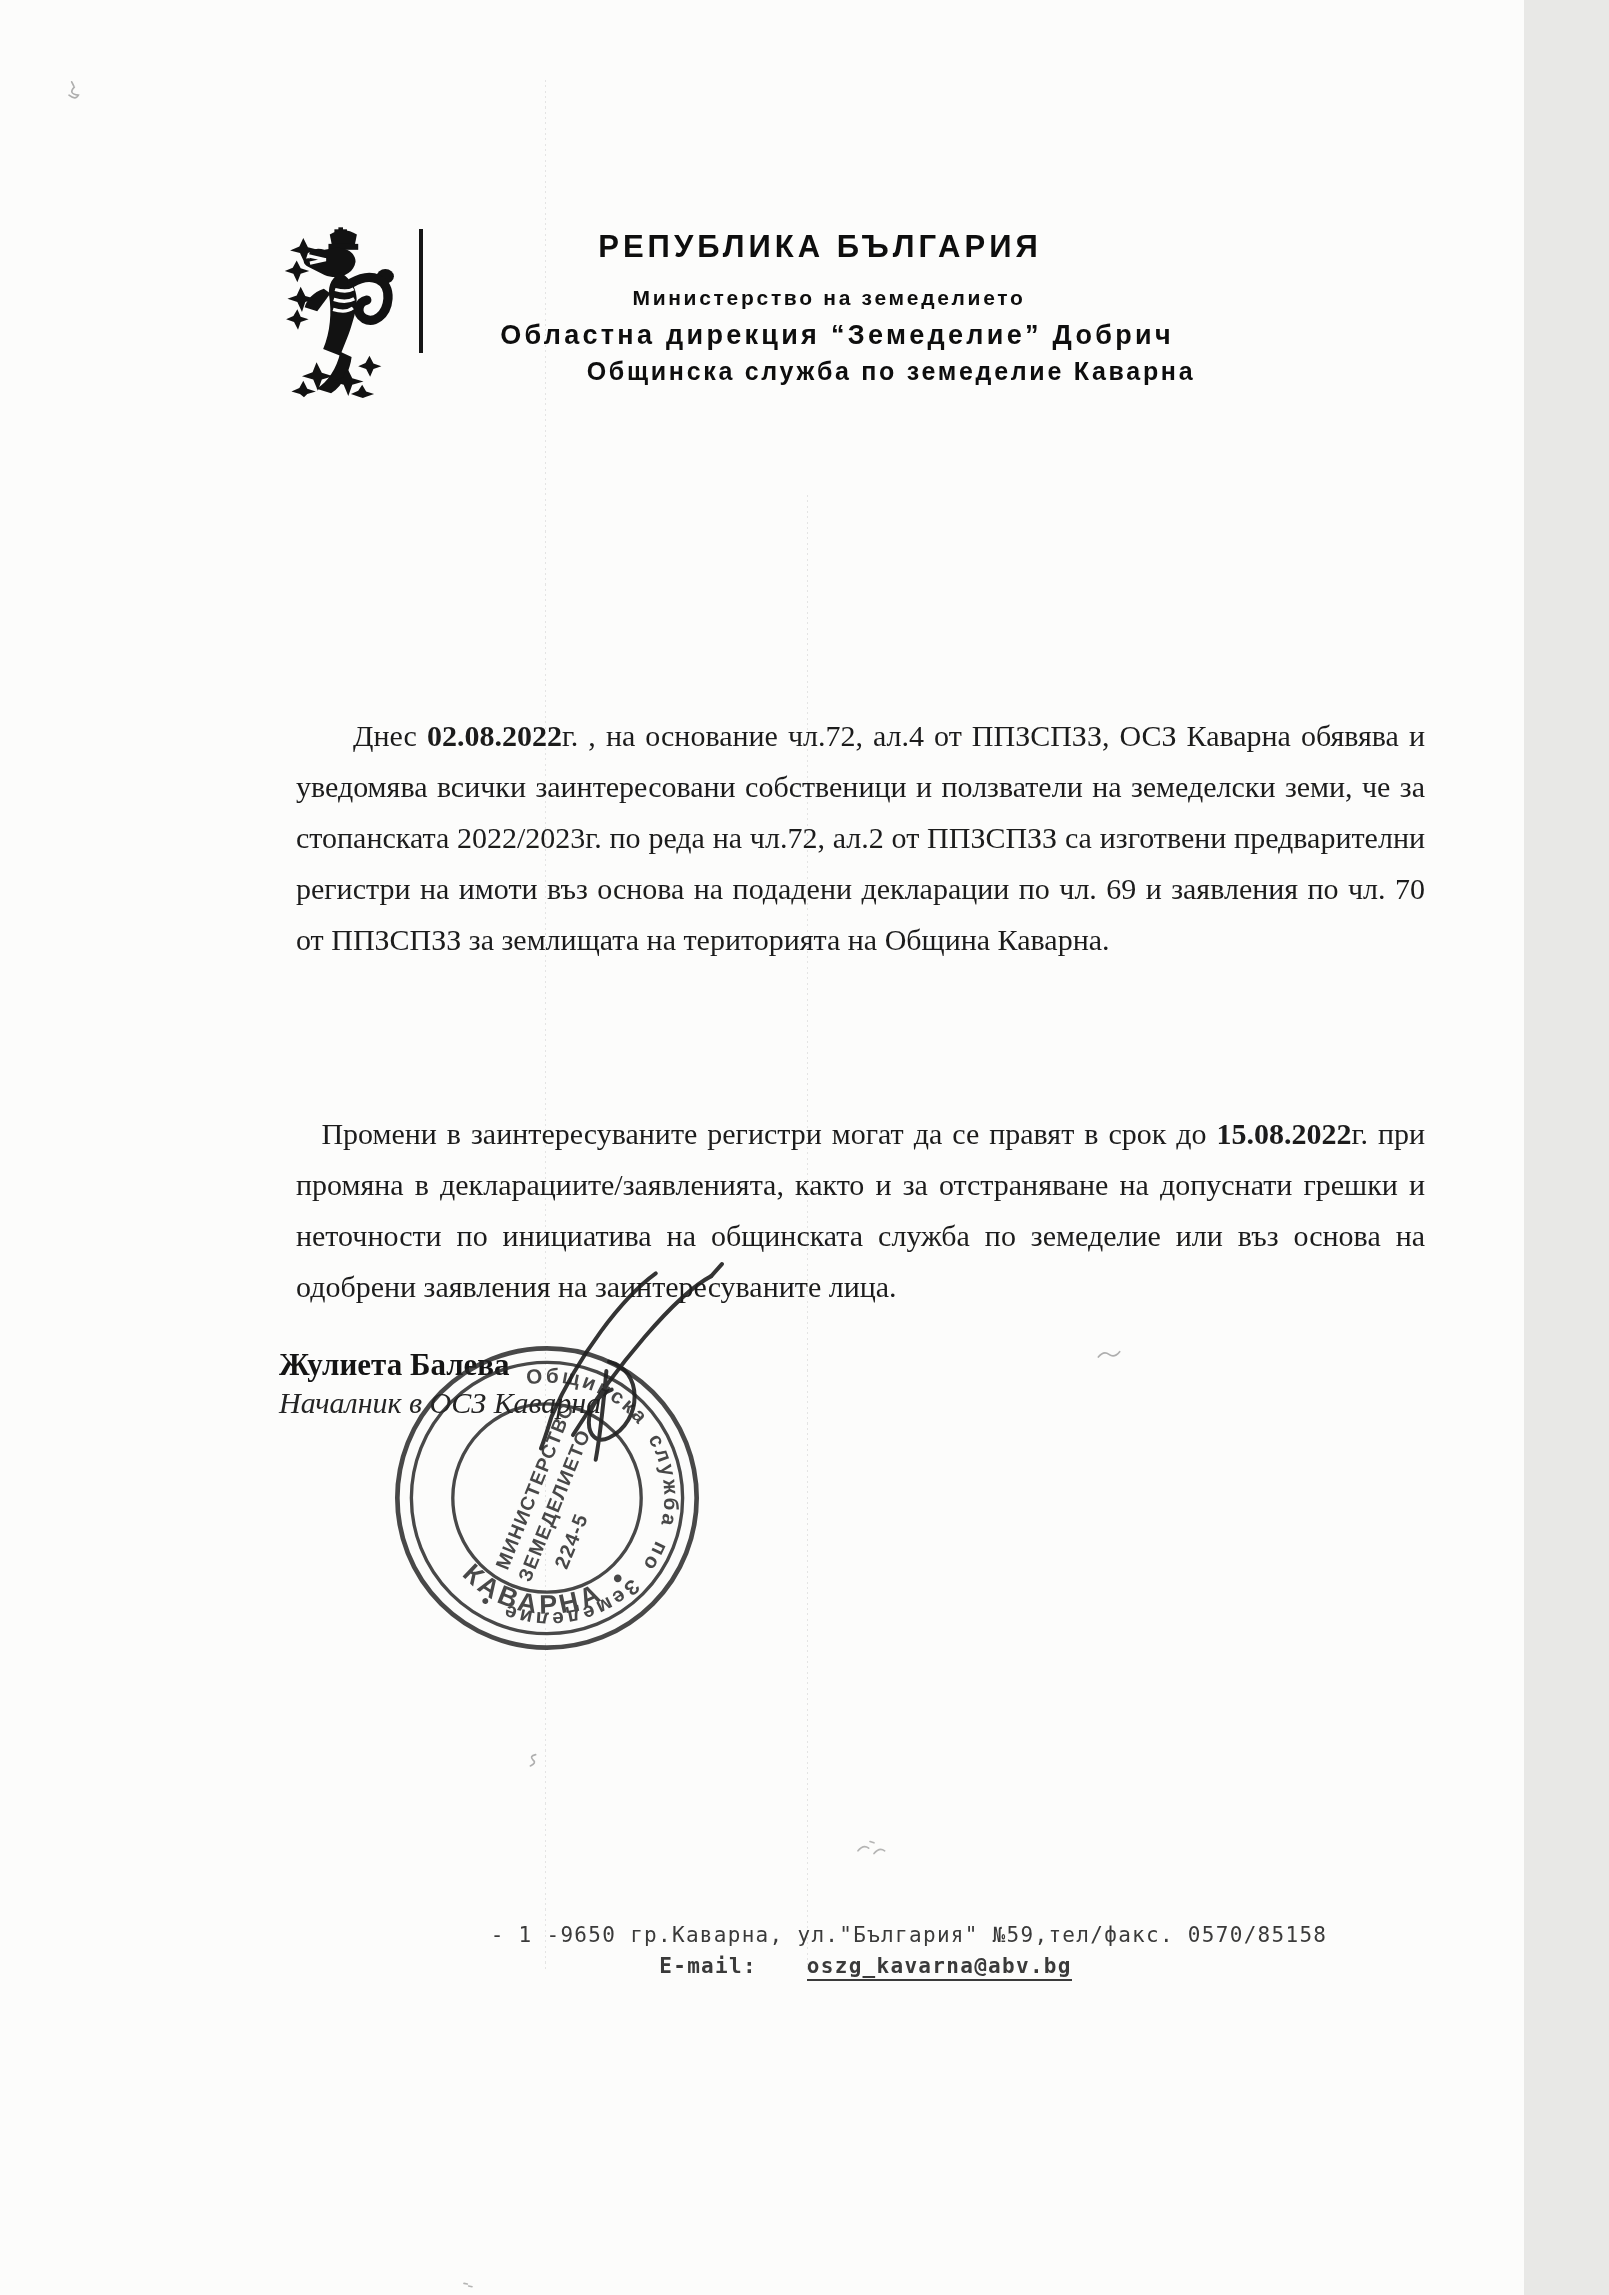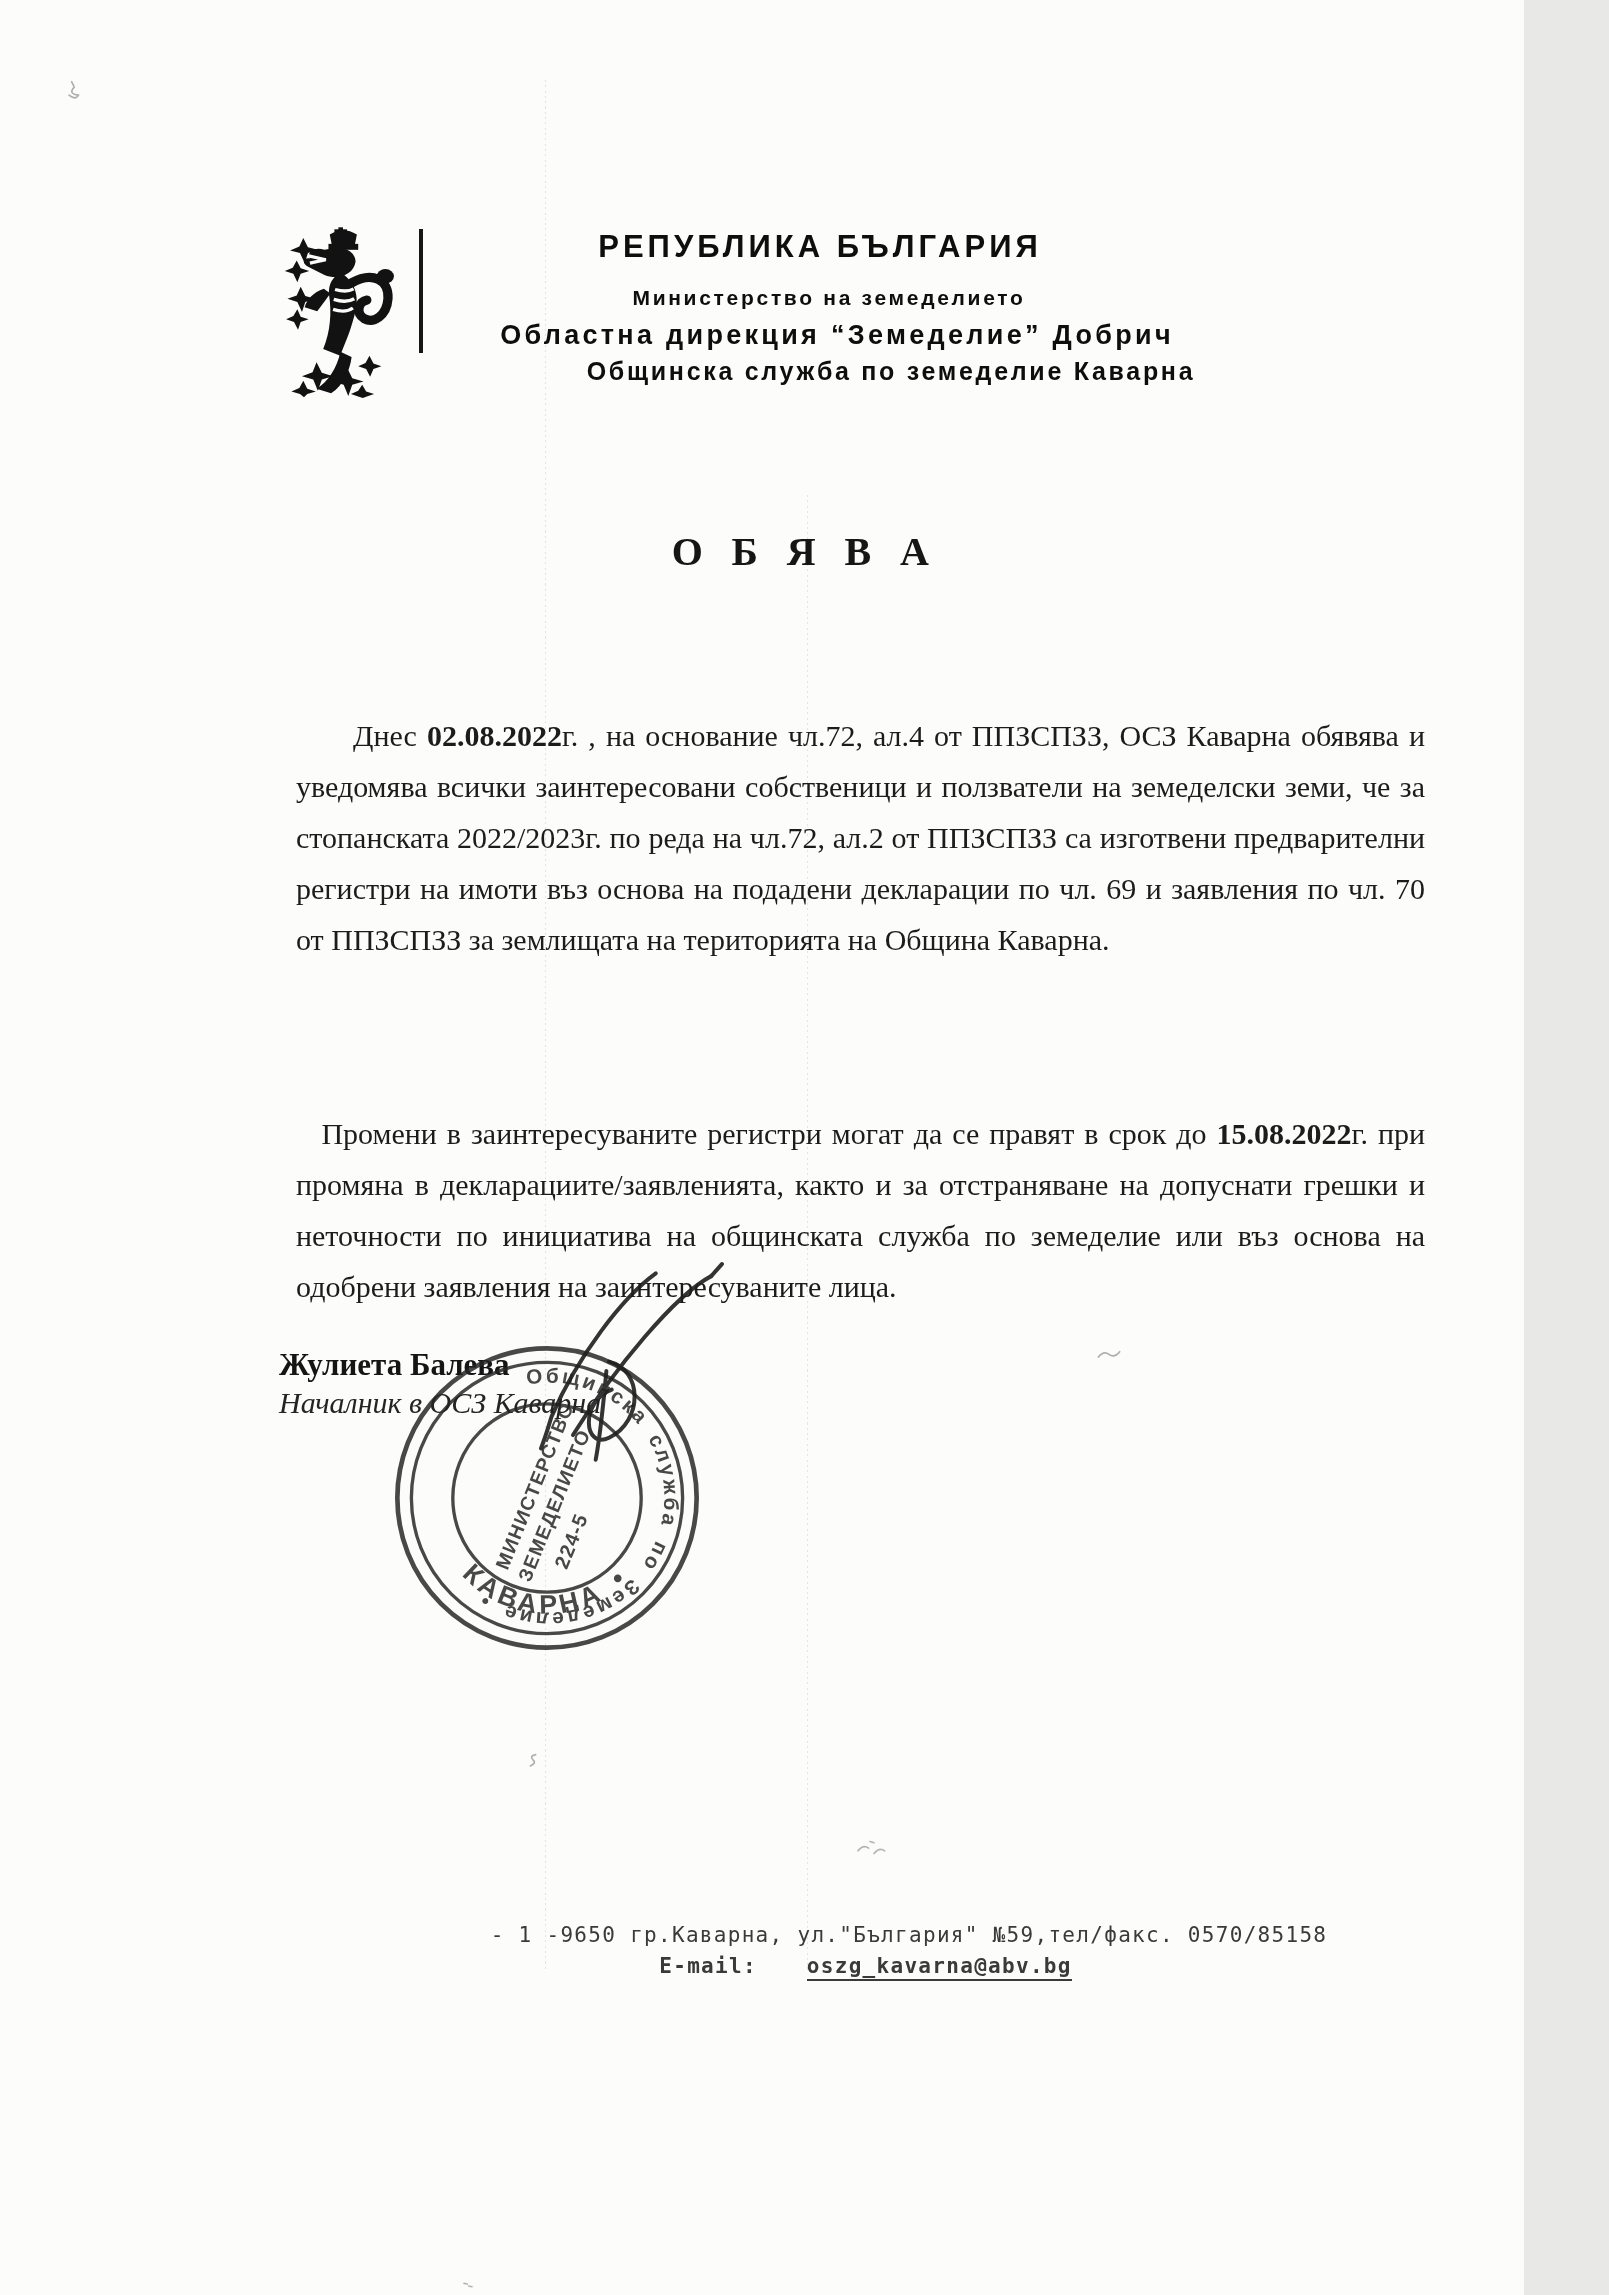--- a/index.html
+++ b/index.html
@@ -108,21 +108,20 @@
 
   <div class="hsep"></div>
 
   <div class="htext">
     <div class="h1">РЕПУБЛИКА БЪЛГАРИЯ</div>
     <div class="h2">Министерство на земеделието</div>
     <div class="h3">Областна дирекция “Земеделие” Добрич</div>
     <div class="h4">Общинска служба по земеделие Каварна</div>
   </div>
 
-  <div class="doc-title">О Б Я В А</div>
 
   <div class="para p1"><span>Днес </span><span class="b">02.08.2022</span><span>г. , на основание чл.72, ал.4 от ППЗСПЗЗ, ОСЗ Каварна обявява и уведомява всички заинтересовани собственици и ползватели на земеделски земи, че за стопанската 2022/2023г. по реда на чл.72, ал.2 от ППЗСПЗЗ са изготвени предварителни регистри на имоти въз основа на подадени декларации по чл. 69 и заявления по чл. 70 от ППЗСПЗЗ за землищата на територията на Община Каварна.</span></div>
 
 
 
   <div class="para p4"><span>Промени в заинтересуваните регистри могат да се правят в срок до </span><span class="b">15.08.2022</span><span>г. при промяна в декларациите/заявленията, както и за отстраняване на допуснати грешки и неточности по инициатива на общинската служба по земеделие или въз основа на одобрени заявления на заинтересуваните лица.</span></div>
 
   <div class="sig-name">Жулиета Балева</div>
   <div class="sig-role">Началник в ОСЗ Каварна</div>
 

